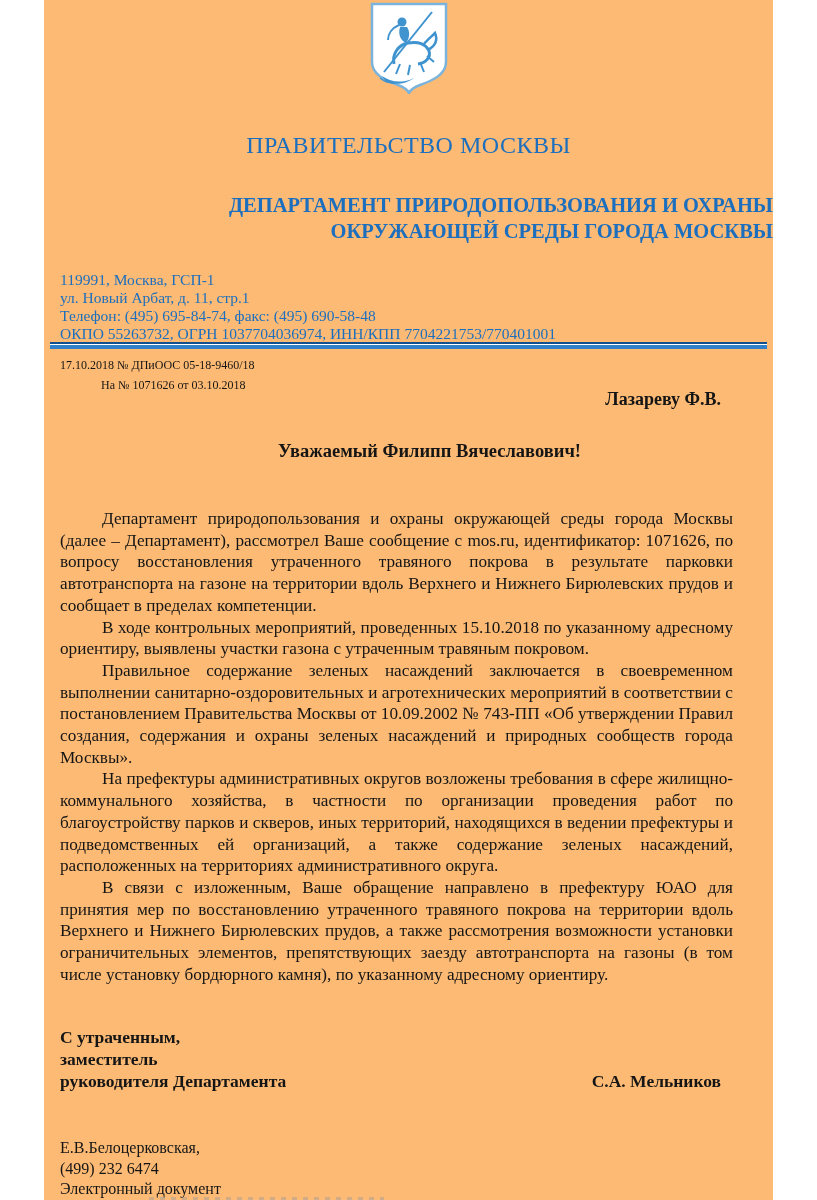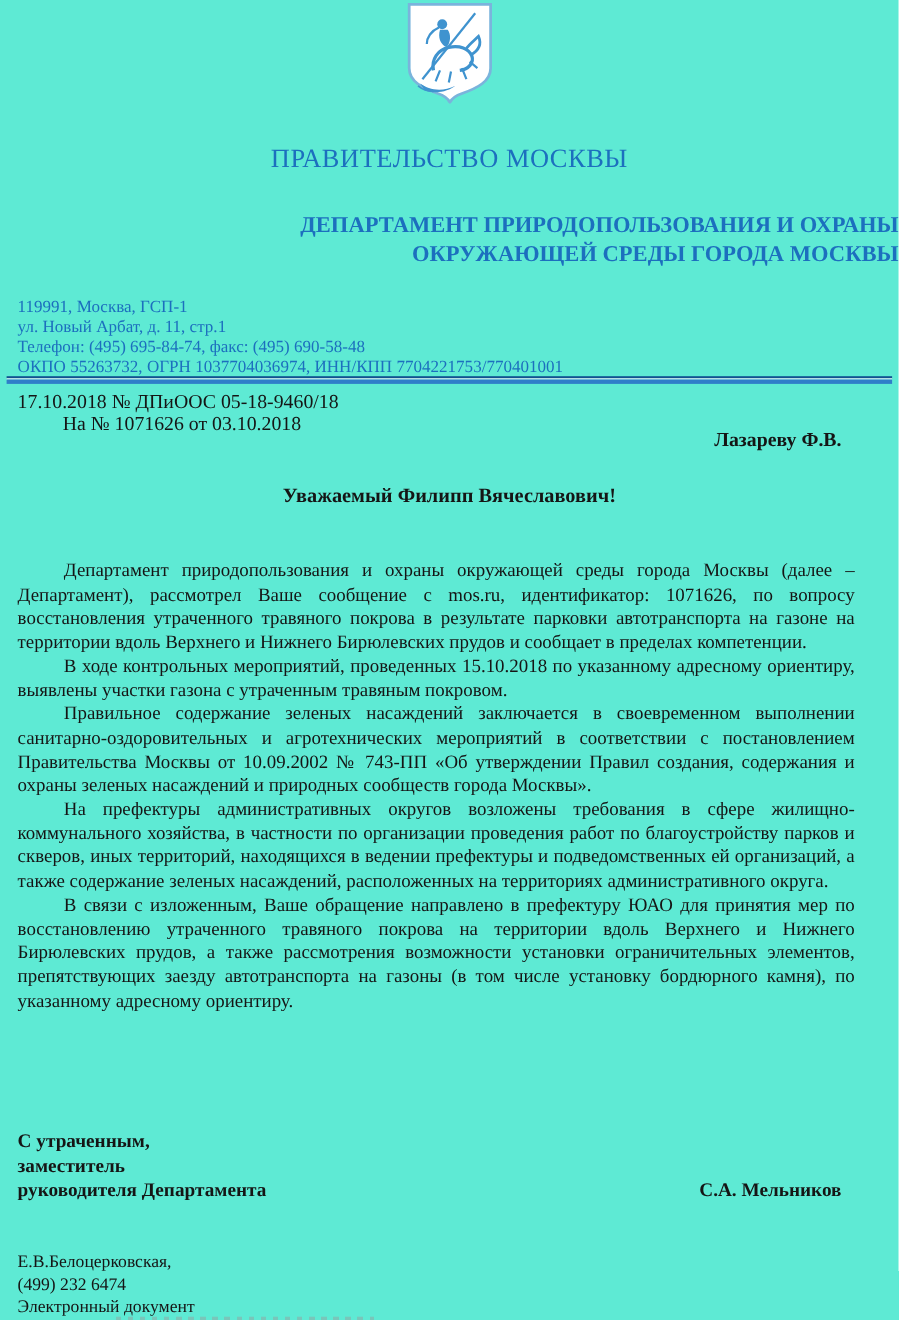--- a/index.html
+++ b/index.html
@@ -1,21 +1,21 @@
 <!DOCTYPE html>
 <html lang="ru"><head>
 <meta charset="utf-8">
 <style>
   html, body { margin: 0; padding: 0; background: #ffffff; }
   .page {
     position: relative;
-    width: 817px;
+    width: 729px;
     height: 1200px;
     margin: 0 auto;
-    background: #5eead4;
+    background: #fdba74;
     overflow: hidden;
     font-family: "Liberation Serif", "DejaVu Serif", serif;
     color: #151515;
   }
 
   
   .emblem-wrap {
     position: absolute;
     top: 2px;
     left: 50%;
@@ -67,21 +67,21 @@
   .divider { position: absolute; top: 342px; left: 6px; right: 6px; }
   .divider .bar-thin { height: 2px; background: #12518f; }
   .divider .bar-gap  { height: 1px; background: #ffffff; }
   .divider .bar-thick{ height: 4px; background: #2f7fc9; }
 
   
   .refs {
     position: absolute;
     top: 355px;
     left: 16px;
-    font-size: 18px;
+    font-size: 12px;
     line-height: 20px;
     color: #151515;
   }
   .refs .ref-incoming { padding-left: 7px; margin-left: 34px; }
 
   .addressee {
     position: absolute;
     top: 389px;
     right: 52px;
     font-size: 18px;
@@ -90,20 +90,21 @@
 
   
   .salutation {
     position: absolute;
     top: 441px;
     left: 0;
     width: 100%;
     text-align: center;
     font-size: 18.5px;
     font-weight: bold;
+    padding-left: 21px;
   }
 
   
   .body-text {
     position: absolute;
     top: 485px;
     left: 16px;
     right: 40px;
     font-size: 17.2px;
     line-height: 21.7px;

